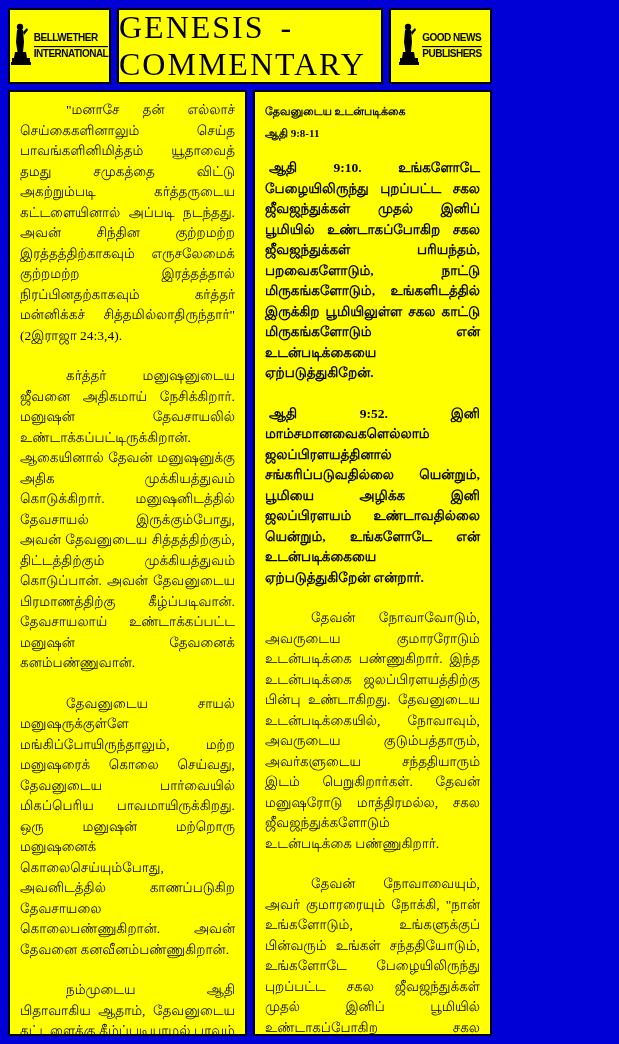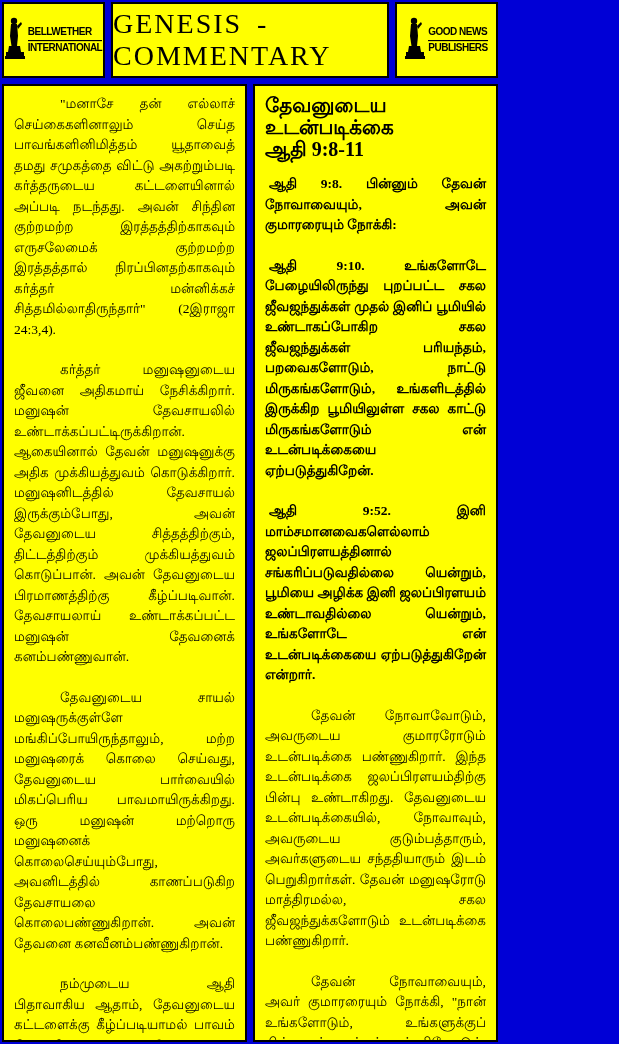--- a/index.html
+++ b/index.html
@@ -5,21 +5,21 @@
   html,body{margin:0;padding:0;}
   body{
     width:619px;height:1044px;
     font-family:"Liberation Serif", serif;
     background:#0000d6;
   }
   .page{
     width:500px;height:1044px;
     box-sizing:border-box;
     background:#0000d6;
-    padding:2px;
+    padding:8px;
     display:flex;flex-direction:column;
     gap:6px;
   }
   .header{
     display:flex;
     gap:6px;
     height:76px;
     flex:0 0 auto;
   }
   .box{
@@ -51,21 +51,21 @@
     flex:1;
     display:flex;flex-direction:column;
     align-items:center;justify-content:center;
     gap:4px;
   }
   .title-tamil{
     font-size:21px;font-weight:bold;color:#000;
     letter-spacing:1px;
   }
   .title-english{
-    font-size:28px;color:#000;
+    font-size:32px;color:#000;
     letter-spacing:2px;
     word-spacing:6px;
   }
   .content{
     flex:1;
     display:flex;
     gap:6px;
     min-height:0;
   }
   .column{
@@ -76,21 +76,21 @@
     font-size:13.5px;
     line-height:20.5px;
     text-align:justify;
   }
   .column p{
     margin:0 0 20px 0;
     text-indent:46px;
   }
   .col-heading{
     font-weight:bold;
-    font-size:20px;
+    font-size:11px;
     line-height:22px;
     margin-bottom:14px;
     text-align:left;
   }
   .verse{font-weight:bold;text-indent:4px !important;}
 </style>
 </head>
 <body>
 
 <div class="page">
@@ -145,22 +145,21 @@
       <p>தேவனுடைய சாயல் மனுஷருக்குள்ளே மங்கிப்போயிருந்தாலும், மற்ற மனுஷரைக் கொலை செய்வது, தேவனுடைய பார்வையில் மிகப்பெரிய பாவமாயிருக்கிறது. ஒரு மனுஷன் மற்றொரு மனுஷனைக் கொலைசெய்யும்போது, அவனிடத்தில் காணப்படுகிற தேவசாயலை கொலைபண்ணுகிறான். அவன் தேவனை கனவீனம்பண்ணுகிறான்.</p>
       <p>நம்முடைய ஆதி பிதாவாகிய ஆதாம், தேவனுடைய கட்டளைக்கு கீழ்ப்படியாமல் பாவம் செய்ததினால், அவர் தேவசாயலை இழந்துவிட்டார். ஆதாம் தேவனுடைய சாயலை முற்றிலுமாய் இழந்துவிடவில்லை. ஆதாமிடத்தில் தேவசாயல் மங்கிப்போயிற்று. ஆதாமின் சந்தியில் வந்திருக்கிற நமக்குள்ளும், தேவசாயல் மங்கிப்போன நிலைமையிலிருக்கிறது.</p>
       <p>மனுஷன் தேவசாயலில் உண்டாக்கப்பட்டபடியால், மனுஷனுடைய இரத்தத்தை சிந்தக்கூடாது என்று கர்த்தர் கட்டளையிடுகிறார். கர்த்தர் நோவாவையும், அவருடைய குமாரரையும் நோக்கி, "நீங்கள் பலுகிப் பெருகி, பூமியிலே திரளாய் வர்த்தித்து விர்த்தியாகுங்கள்" (ஆதி 9:7) என்றும் சொல்லுகிறார்.</p>
     </div>
 
     <div class="box column">
       <div class="col-heading">
         <div>தேவனுடைய உடன்படிக்கை</div>
         <div>ஆதி 9:8-11</div>
       </div>
-      <p class="verse">ஆதி 9:8. பின்னும் தேவன் நோவாவையும், அவன் குமாரரையும் நோக்கி:</p>
       <p class="verse">ஆதி 9:10. உங்களோடே பேழையிலிருந்து புறப்பட்ட சகல ஜீவஜந்துக்கள் முதல் இனிப் பூமியில் உண்டாகப்போகிற சகல ஜீவஜந்துக்கள் பரியந்தம், பறவைகளோடும், நாட்டு மிருகங்களோடும், உங்களிடத்தில் இருக்கிற பூமியிலுள்ள சகல காட்டு மிருகங்களோடும் என் உடன்படிக்கையை ஏற்படுத்துகிறேன்.</p>
       <p class="verse">ஆதி 9:52. இனி மாம்சமானவைகளெல்லாம் ஜலப்பிரளயத்தினால் சங்கரிப்படுவதில்லை யென்றும், பூமியை அழிக்க இனி ஜலப்பிரளயம் உண்டாவதில்லை யென்றும், உங்களோடே என் உடன்படிக்கையை ஏற்படுத்துகிறேன் என்றார்.</p>
-      <p>தேவன் நோவாவோடும், அவருடைய குமாரரோடும் உடன்படிக்கை பண்ணுகிறார். இந்த உடன்படிக்கை ஜலப்பிரளயம்திற்கு பின்பு உண்டாகிறது. தேவனுடைய உடன்படிக்கையில், நோவாவும், அவருடைய குடும்பத்தாரும், அவர்களுடைய சந்ததியாரும் இடம் பெறுகிறார்கள். தேவன் மனுஷரோடு மாத்திரமல்ல, சகல ஜீவஜந்துக்களோடும் உடன்படிக்கை பண்ணுகிறார்.</p>
+      <p>தேவன் நோவாவோடும், அவருடைய குமாரரோடும் உடன்படிக்கை பண்ணுகிறார். இந்த உடன்படிக்கை ஜலப்பிரளயத்திற்கு பின்பு உண்டாகிறது. தேவனுடைய உடன்படிக்கையில், நோவாவும், அவருடைய குடும்பத்தாரும், அவர்களுடைய சந்ததியாரும் இடம் பெறுகிறார்கள். தேவன் மனுஷரோடு மாத்திரமல்ல, சகல ஜீவஜந்துக்களோடும் உடன்படிக்கை பண்ணுகிறார்.</p>
       <p>தேவன் நோவாவையும், அவர் குமாரரையும் நோக்கி, "நான் உங்களோடும், உங்களுக்குப் பின்வரும் உங்கள் சந்ததியோடும், உங்களோடே பேழையிலிருந்து புறப்பட்ட சகல ஜீவஜந்துக்கள் முதல் இனிப் பூமியில் உண்டாகப்போகிற சகல ஜீவஜந்துக்கள் பரியந்தம், பறவைகளோடும், நாட்டு மிருகங்களோடும், உங்களிடத்தில் இருக்கிற பூமியிலுள்ள சகல காட்டு மிருகங்களோடும் என் உடன்படிக்கையை ஏற்படுத்துகிறேன்" (ஆதி 9:8-10) என்று சொல்லுகிறார்.</p>
     </div>
 
   </div>
 
 </div>
 
 </body></html>

